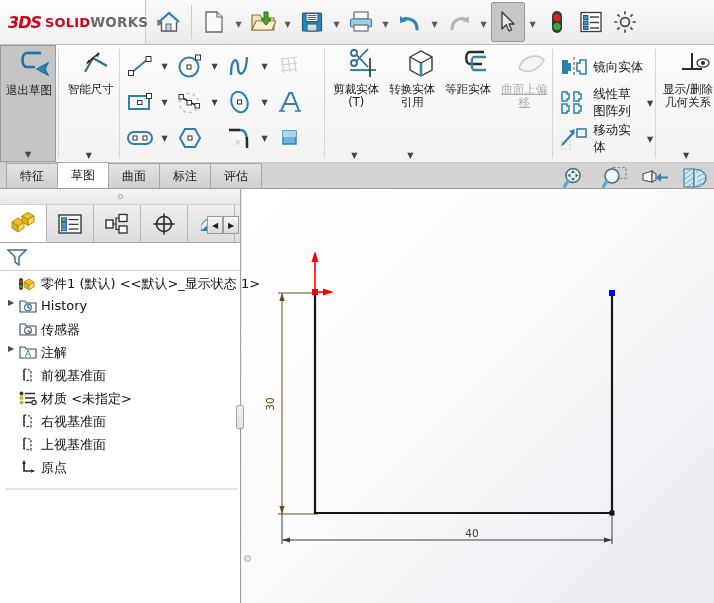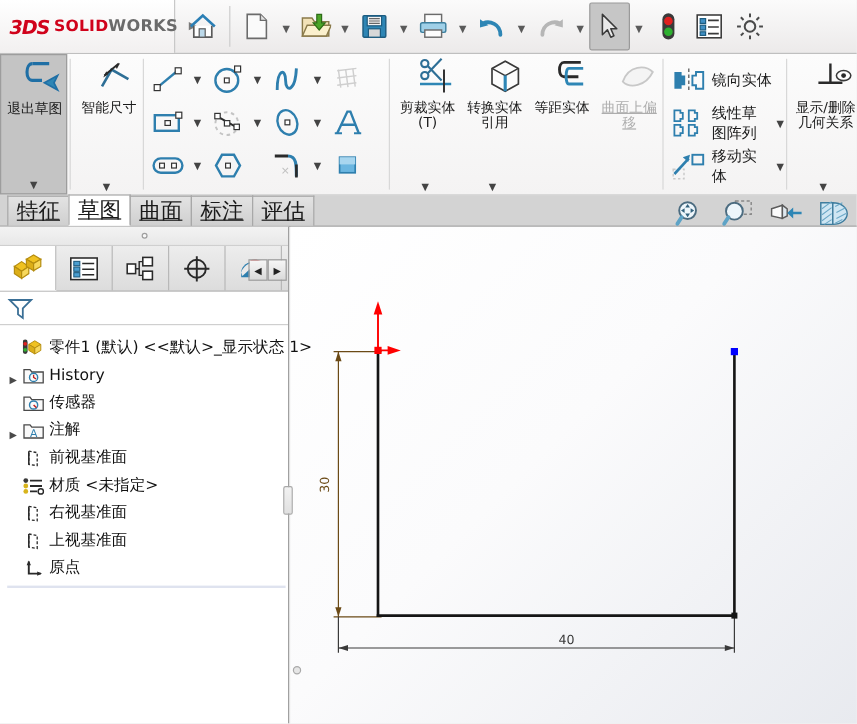--- a/index.html
+++ b/index.html
@@ -88,23 +88,23 @@
 
   
   .tabbar {
     position: absolute; left: 0; top: 163px; width: 714px; height: 26px;
     background: #d3d3d3; border-bottom: 1px solid #9d9d9d;
     display: flex; align-items: flex-end;
   }
   .tab {
     height: 25px; min-width: 52px; padding: 0 0;
     display: flex; align-items: center; justify-content: center;
-    font-size: 18px; color: #1a1a1a;
+    font-size: 12px; color: #1a1a1a;
     background: linear-gradient(#e3e3e3,#cfcfcf);
-    border: 1px solid #a8a8a8; border-bottom: none; margin-right: -1px; text-decoration: underline;
+    border: 1px solid #a8a8a8; border-bottom: none; margin-right: -1px;
   }
   .tab.active { background: #ffffff; border-bottom: 1px solid #ffffff; height: 26px; }
 
   
   .leftpanel {
     position: absolute; left: 0; top: 189px; width: 241px; height: 414px;
     background: #ffffff; border-right: 1px solid #a0a0a0;
   }
   .lp-handle {
     height: 16px; background: linear-gradient(#f3f3f3,#e8e8e8);
@@ -131,21 +131,21 @@
     width: 16px; height: 18px; background: linear-gradient(#f6f6f6,#dadada);
     border: 1px solid #9b9b9b; display: flex; align-items: center; justify-content: center;
     font-size: 8px; color: #222;
   }
   .lp-filter {
     height: 28px; border-bottom: 1px solid #cfcfcf;
     display: flex; align-items: center; padding-left: 6px;
   }
   .tree { padding: 4px 0 0 4px; }
   .tnode {
-    display: flex; align-items: flex-end; height: 23px; font-size: 13px; color: #111;
+    display: flex; align-items: flex-start; height: 23px; font-size: 13px; color: #111;
     white-space: nowrap;
   }
   .tnode .exp {
     width: 14px; text-align: center; color: #4a4a4a; font-size: 8px; flex: 0 0 14px;
   }
   .tnode .ti { width: 20px; display: flex; align-items: center; justify-content: center; flex: 0 0 20px;}
   .tnode .tt { margin-left: 3px; }
   .tree-sep { height: 2px; background: #dfe3ef; margin: 6px 2px 0 2px; }
 
   

